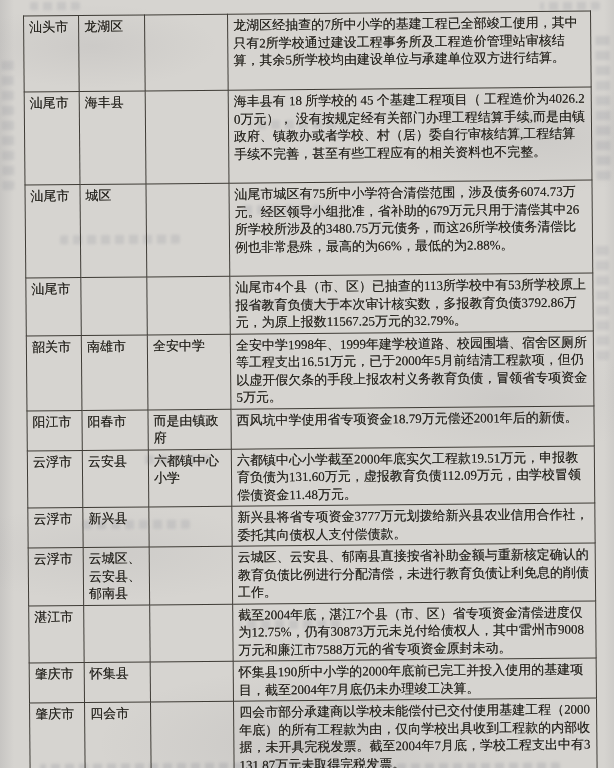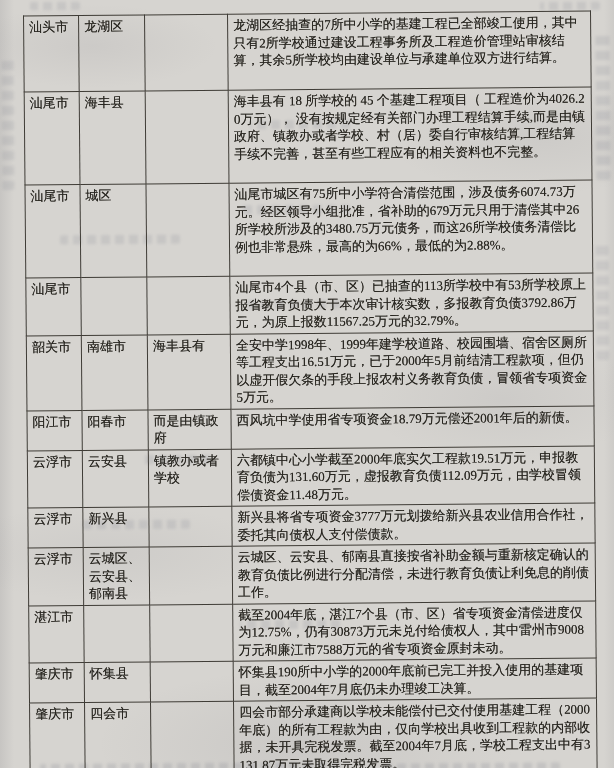--- a/index.html
+++ b/index.html
@@ -129,33 +129,33 @@
   </tr>
           <tr>
     <td class="c-region">汕尾市</td>
     <td class="c-district"></td>
     <td class="c-school"></td>
     <td class="c-finding">汕尾市4个县（市、区）已抽查的113所学校中有53所学校原上报省教育负债大于本次审计核实数，多报教育负债3792.86万元，为原上报数11567.25万元的32.79%。</td>
   </tr>
           <tr>
     <td class="c-region">韶关市</td>
     <td class="c-district">南雄市</td>
-    <td class="c-school">海丰县有</td>
+    <td class="c-school">全安中学</td>
     <td class="c-finding">全安中学1998年、1999年建学校道路、校园围墙、宿舍区厕所等工程支出16.51万元，已于2000年5月前结清工程款项，但仍以虚开假欠条的手段上报农村义务教育负债，冒领省专项资金5万元。</td>
   </tr>
           <tr>
     <td class="c-region">阳江市</td>
     <td class="c-district">阳春市</td>
     <td class="c-school">而是由镇政府</td>
     <td class="c-finding">西风坑中学使用省专项资金18.79万元偿还2001年后的新债。</td>
   </tr>
           <tr>
     <td class="c-region">云浮市</td>
     <td class="c-district">云安县</td>
-    <td class="c-school">镇教办或者学校</td>
+    <td class="c-school">六都镇中心小学</td>
     <td class="c-finding">六都镇中心小学截至2000年底实欠工程款19.51万元，申报教育负债为131.60万元，虚报教育负债112.09万元，由学校冒领偿债资金11.48万元。</td>
   </tr>
           <tr>
     <td class="c-region">云浮市</td>
     <td class="c-district">新兴县</td>
     <td class="c-school"></td>
     <td class="c-finding">新兴县将省专项资金3777万元划拨给新兴县农业信用合作社，委托其向债权人支付偿债款。</td>
   </tr>
           <tr>
     <td class="c-region">云浮市</td>

